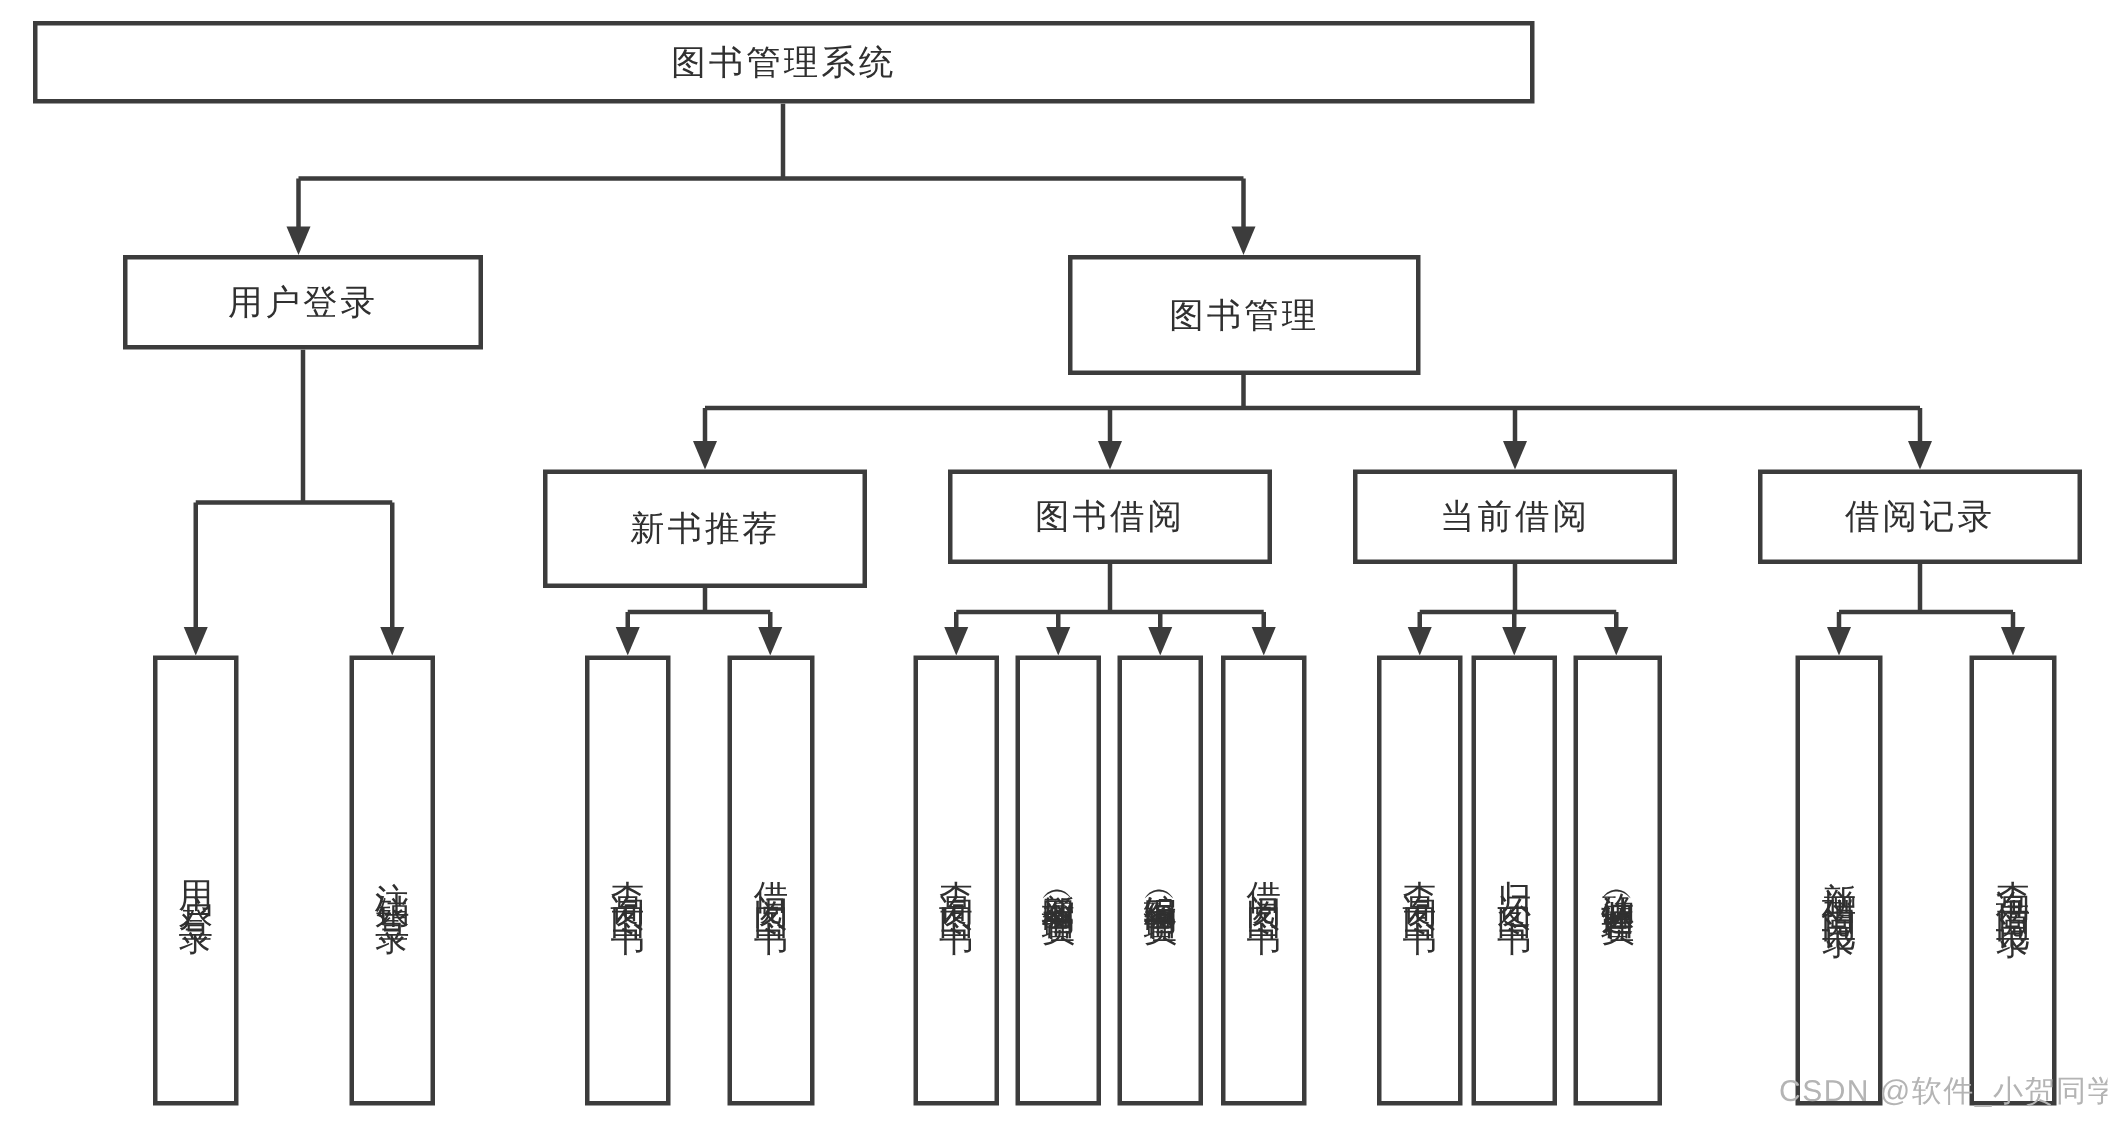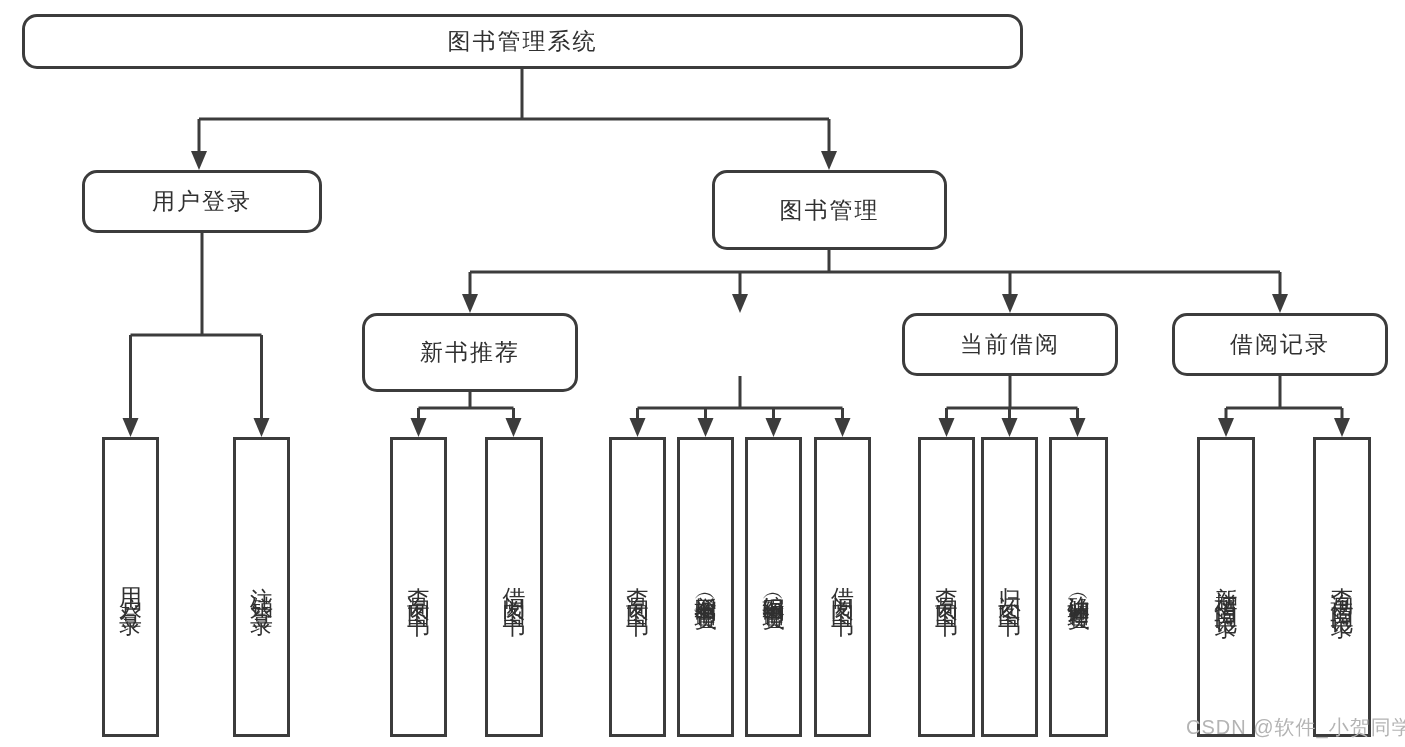--- a/index.html
+++ b/index.html
@@ -40,21 +40,20 @@
     border: 3px solid var(--line);
     display: flex;
     align-items: center;
     justify-content: center;
     color: var(--text);
   }
   .hbox {
     font-size: 23px;
     letter-spacing: 2px;
     white-space: nowrap;
-    border-radius: 15px;
   }
   .vbox .vtext {
     writing-mode: vertical-rl;
     text-orientation: mixed;
     white-space: nowrap;
     font-size: 23px;
     letter-spacing: 9px;
     line-height: 1;
   }
   .vbox .vtext.m { letter-spacing: 6px; }
@@ -125,20 +124,23 @@
   <div class="node hbox" style="left:82px; top:170px; width:240px; height:63px;">
     <span>用户登录</span>
   </div>
   <div class="node hbox" style="left:712px; top:170px; width:235px; height:80px;">
     <span>图书管理</span>
   </div>
 
   <div class="node hbox" style="left:362px; top:313px; width:216px; height:79px;">
     <span>新书推荐</span>
   </div>
+  <div class="node hbox" style="left:632px; top:313px; width:216px; height:63px;">
+    <span>图书借阅</span>
+  </div>
   <div class="node hbox" style="left:902px; top:313px; width:216px; height:63px;">
     <span>当前借阅</span>
   </div>
   <div class="node hbox" style="left:1172px; top:313px; width:216px; height:63px;">
     <span>借阅记录</span>
   </div>
 
   <div class="node vbox" style="left:102px; top:437px; width:57px; height:300px;">
     <span class="vtext">用户登录</span>
   </div>

